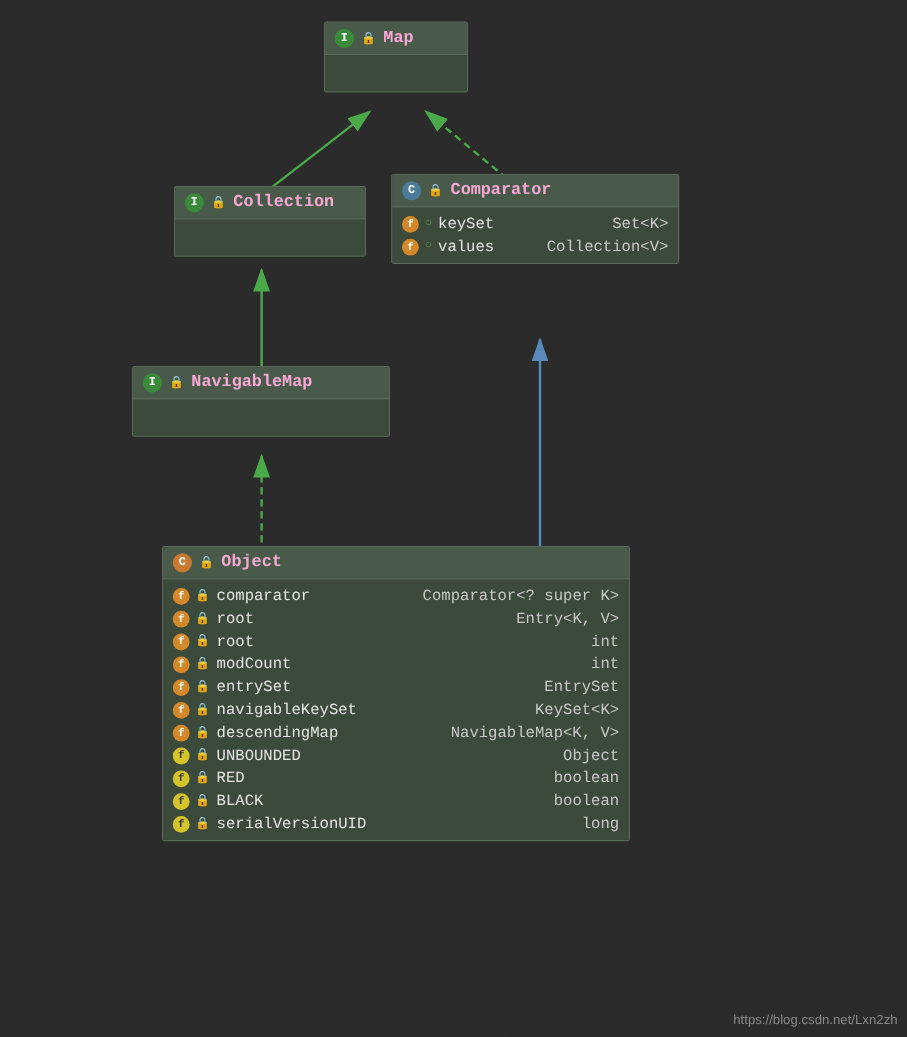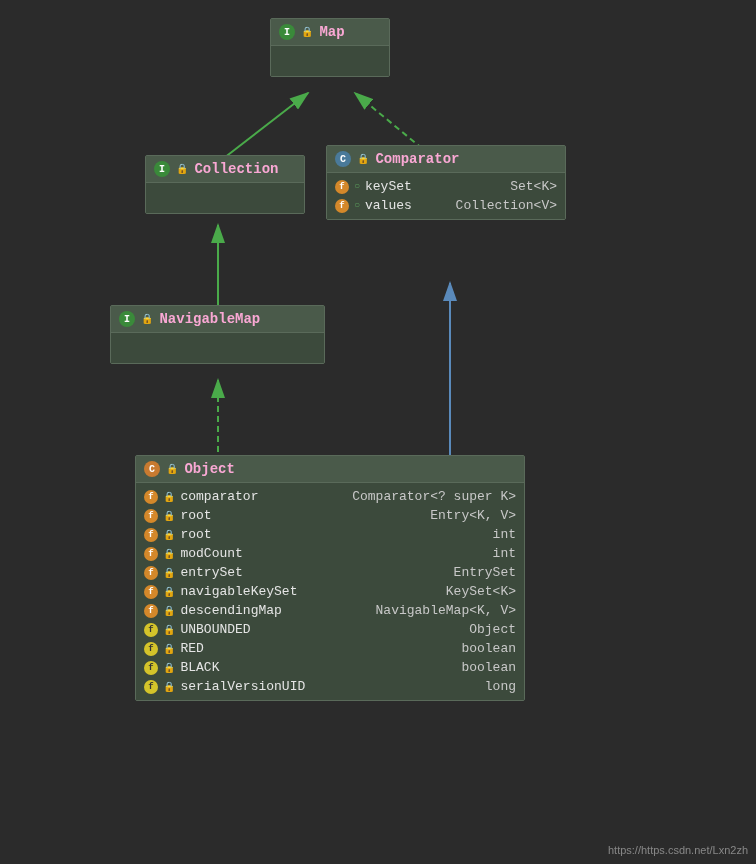--- a/index.html
+++ b/index.html
@@ -289,14 +289,14 @@
       <div class="field-row">
         <span class="field-icon-f f-yellow">f</span>
         <span class="access-icon access-lock">🔒</span>
         <span class="field-name">serialVersionUID</span>
         <span class="field-type">long</span>
       </div>
 
     </div>
   </div>
 
-  <div class="watermark">https://https.csdn.net/Lxn2zh</div>
+  <div class="watermark">https://blog.csdn.net/Lxn2zh</div>
 </div>
 
 </body></html>

